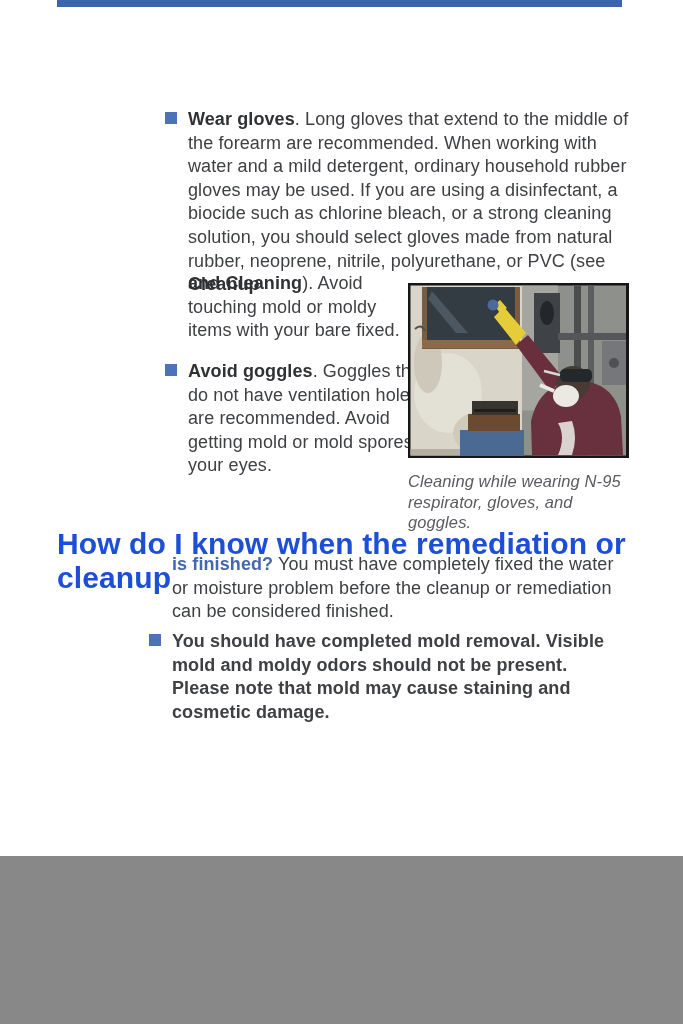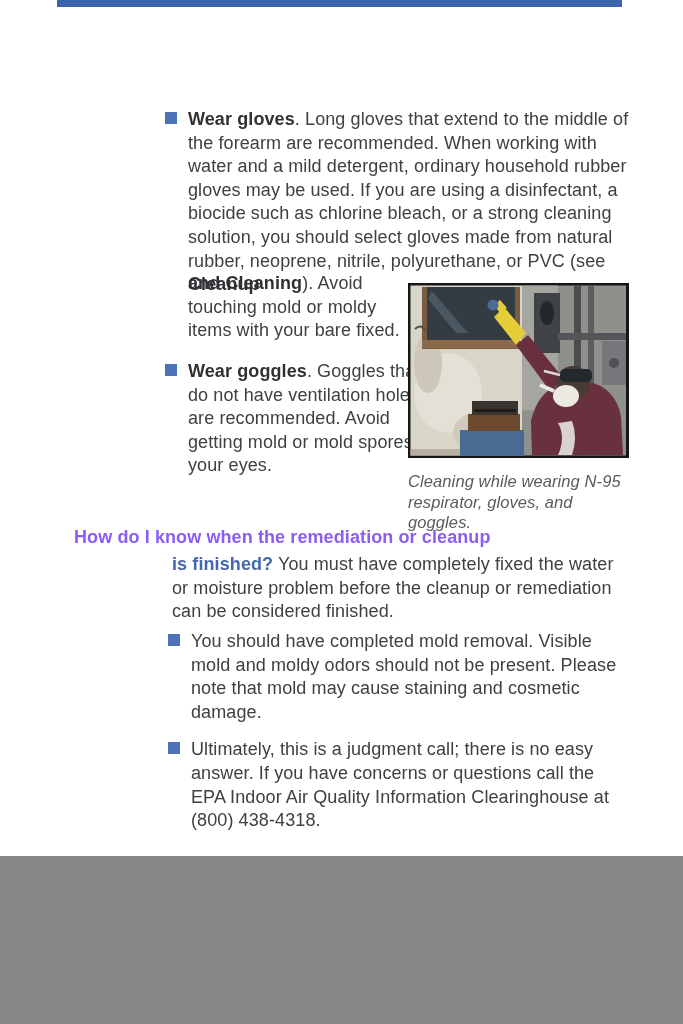--- a/index.html
+++ b/index.html
@@ -44,32 +44,32 @@
     width:221px;height:175px;display:block;
   }
   .caption{
     margin-top:13px;width:214px;
     font-style:italic;font-size:16.5px;line-height:20.5px;
     color:#5a5b5f;letter-spacing:.1px;
   }
 
   
   .h-line1{
-    position:absolute;left:74px;top:527px;width:600px;
-    font-size:18px;font-weight:bold;color:#8b5cf6;letter-spacing:.1px;
+    position:absolute;left:57px;top:527px;width:600px;
+    font-size:30px;font-weight:bold;color:#1d4ed8;letter-spacing:.1px;
   }
   .intro{
     position:absolute;left:172px;top:553px;width:442px;
   }
   .h-inline{
     font-size:18px;font-weight:bold;color:#4467ae;line-height:1;
   }
 
   
-  .checklist{position:absolute;left:168px;top:630px;width:464px;}
+  .checklist{position:absolute;left:149px;top:630px;width:464px;font-weight:bold;}
   .check-item{position:relative;padding-left:23px;margin-bottom:14px;}
 
   .page-number{
     position:absolute;left:0;top:983px;width:683px;
     text-align:center;font-size:17px;color:#47484b;
   }
 </style>
 </head>
 <body>
 
@@ -79,21 +79,21 @@
 
   <div class="bullet-block body-text b1-full">
     <span class="sq"></span><b class="ink">Wear gloves</b><span>. Long gloves that extend to the middle of the forearm are recommended. When working with water and a mild detergent, ordinary household rubber gloves may be used. If you are using a disinfectant, a biocide such as chlorine bleach, or a strong cleaning solution, you should select gloves made from natural rubber, neoprene, nitrile, polyurethane, or PVC (see </span><b class="ink">Cleanup</b>
   </div>
 
   <div class="body-text b1-cont" style="position:absolute;">
     <b class="ink">and Cleaning</b><span>). Avoid touching mold or moldy items with your bare fixed.</span>
   </div>
 
   <div class="bullet-block body-text b2">
-    <span class="sq"></span><b class="ink">Wear goggles</b><span>. Goggles that do not have ventilation holes are recommended. Avoid getting mold or mold spores in your eyes.</span>
+    <span class="sq"></span><b class="ink">Avoid goggles</b><span>. Goggles that do not have ventilation holes are recommended. Avoid getting mold or mold spores in your eyes.</span>
   </div>
 
   <figure class="figure" style="margin:0;">
     <svg class="photo" viewBox="0 0 221 175" role="img">
 
       <rect x="0" y="0" width="221" height="175" fill="#161616"></rect>
 
       <rect x="2.5" y="2.5" width="112" height="170" fill="#d9d5c8"></rect>
       <ellipse cx="40" cy="110" rx="34" ry="40" fill="#e3e0d5"></ellipse>
       <ellipse cx="75" cy="150" rx="30" ry="22" fill="#cfcaba"></ellipse>
@@ -146,23 +146,19 @@
   <div class="intro body-text">
     <span class="h-inline">is finished?</span>
     <span>You must have completely fixed the water or moisture problem before the cleanup or remediation can be considered finished.</span>
   </div>
 
   <div class="checklist body-text">
     <div class="check-item">
       <span class="sq"></span>
       <span>You should have completed mold removal. Visible mold and moldy odors should not be present. Please note that mold may cause staining and cosmetic damage.</span>
     </div>
-    <div class="check-item">
-      <span class="sq"></span>
-      <span>Ultimately, this is a judgment call; there is no easy answer. If you have concerns or questions call the EPA Indoor Air Quality Information Clearinghouse at (800) 438-4318.</span>
-    </div>
   </div>
 
   <div class="page-number">9</div>
 
   <div class="rule-bar bar-bottom"></div>
 
 </div>
 
 </body></html>

